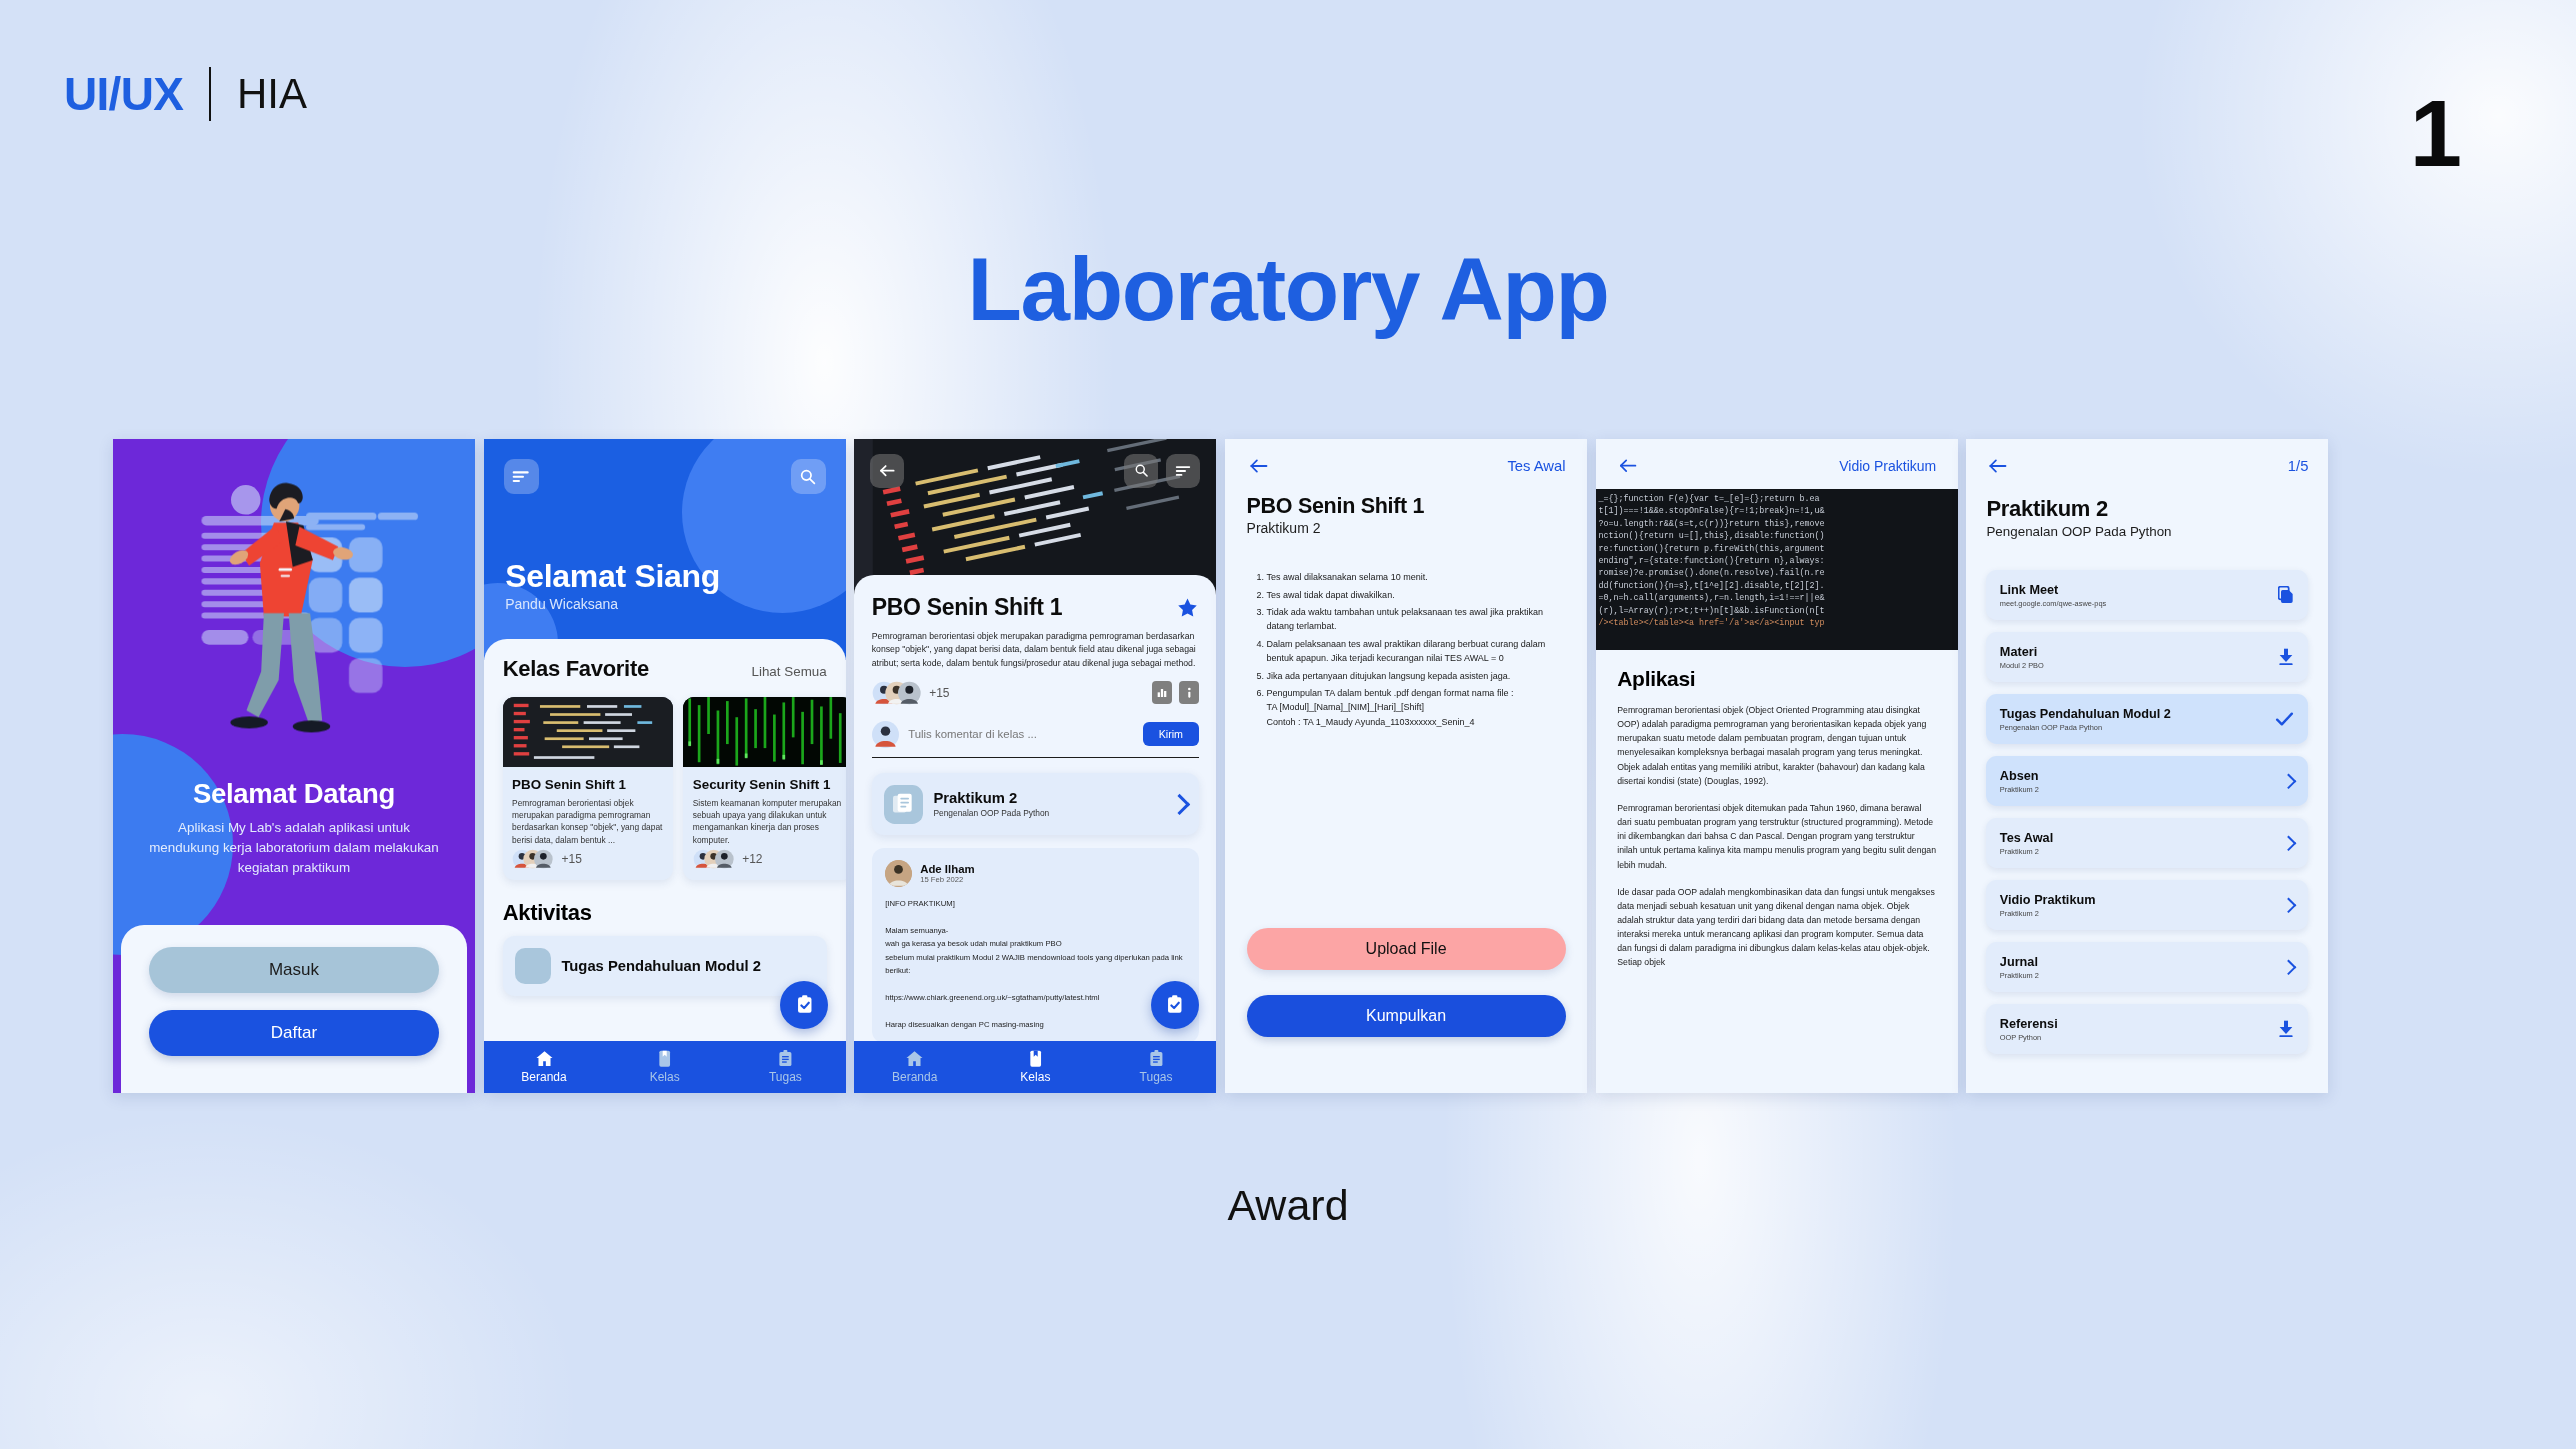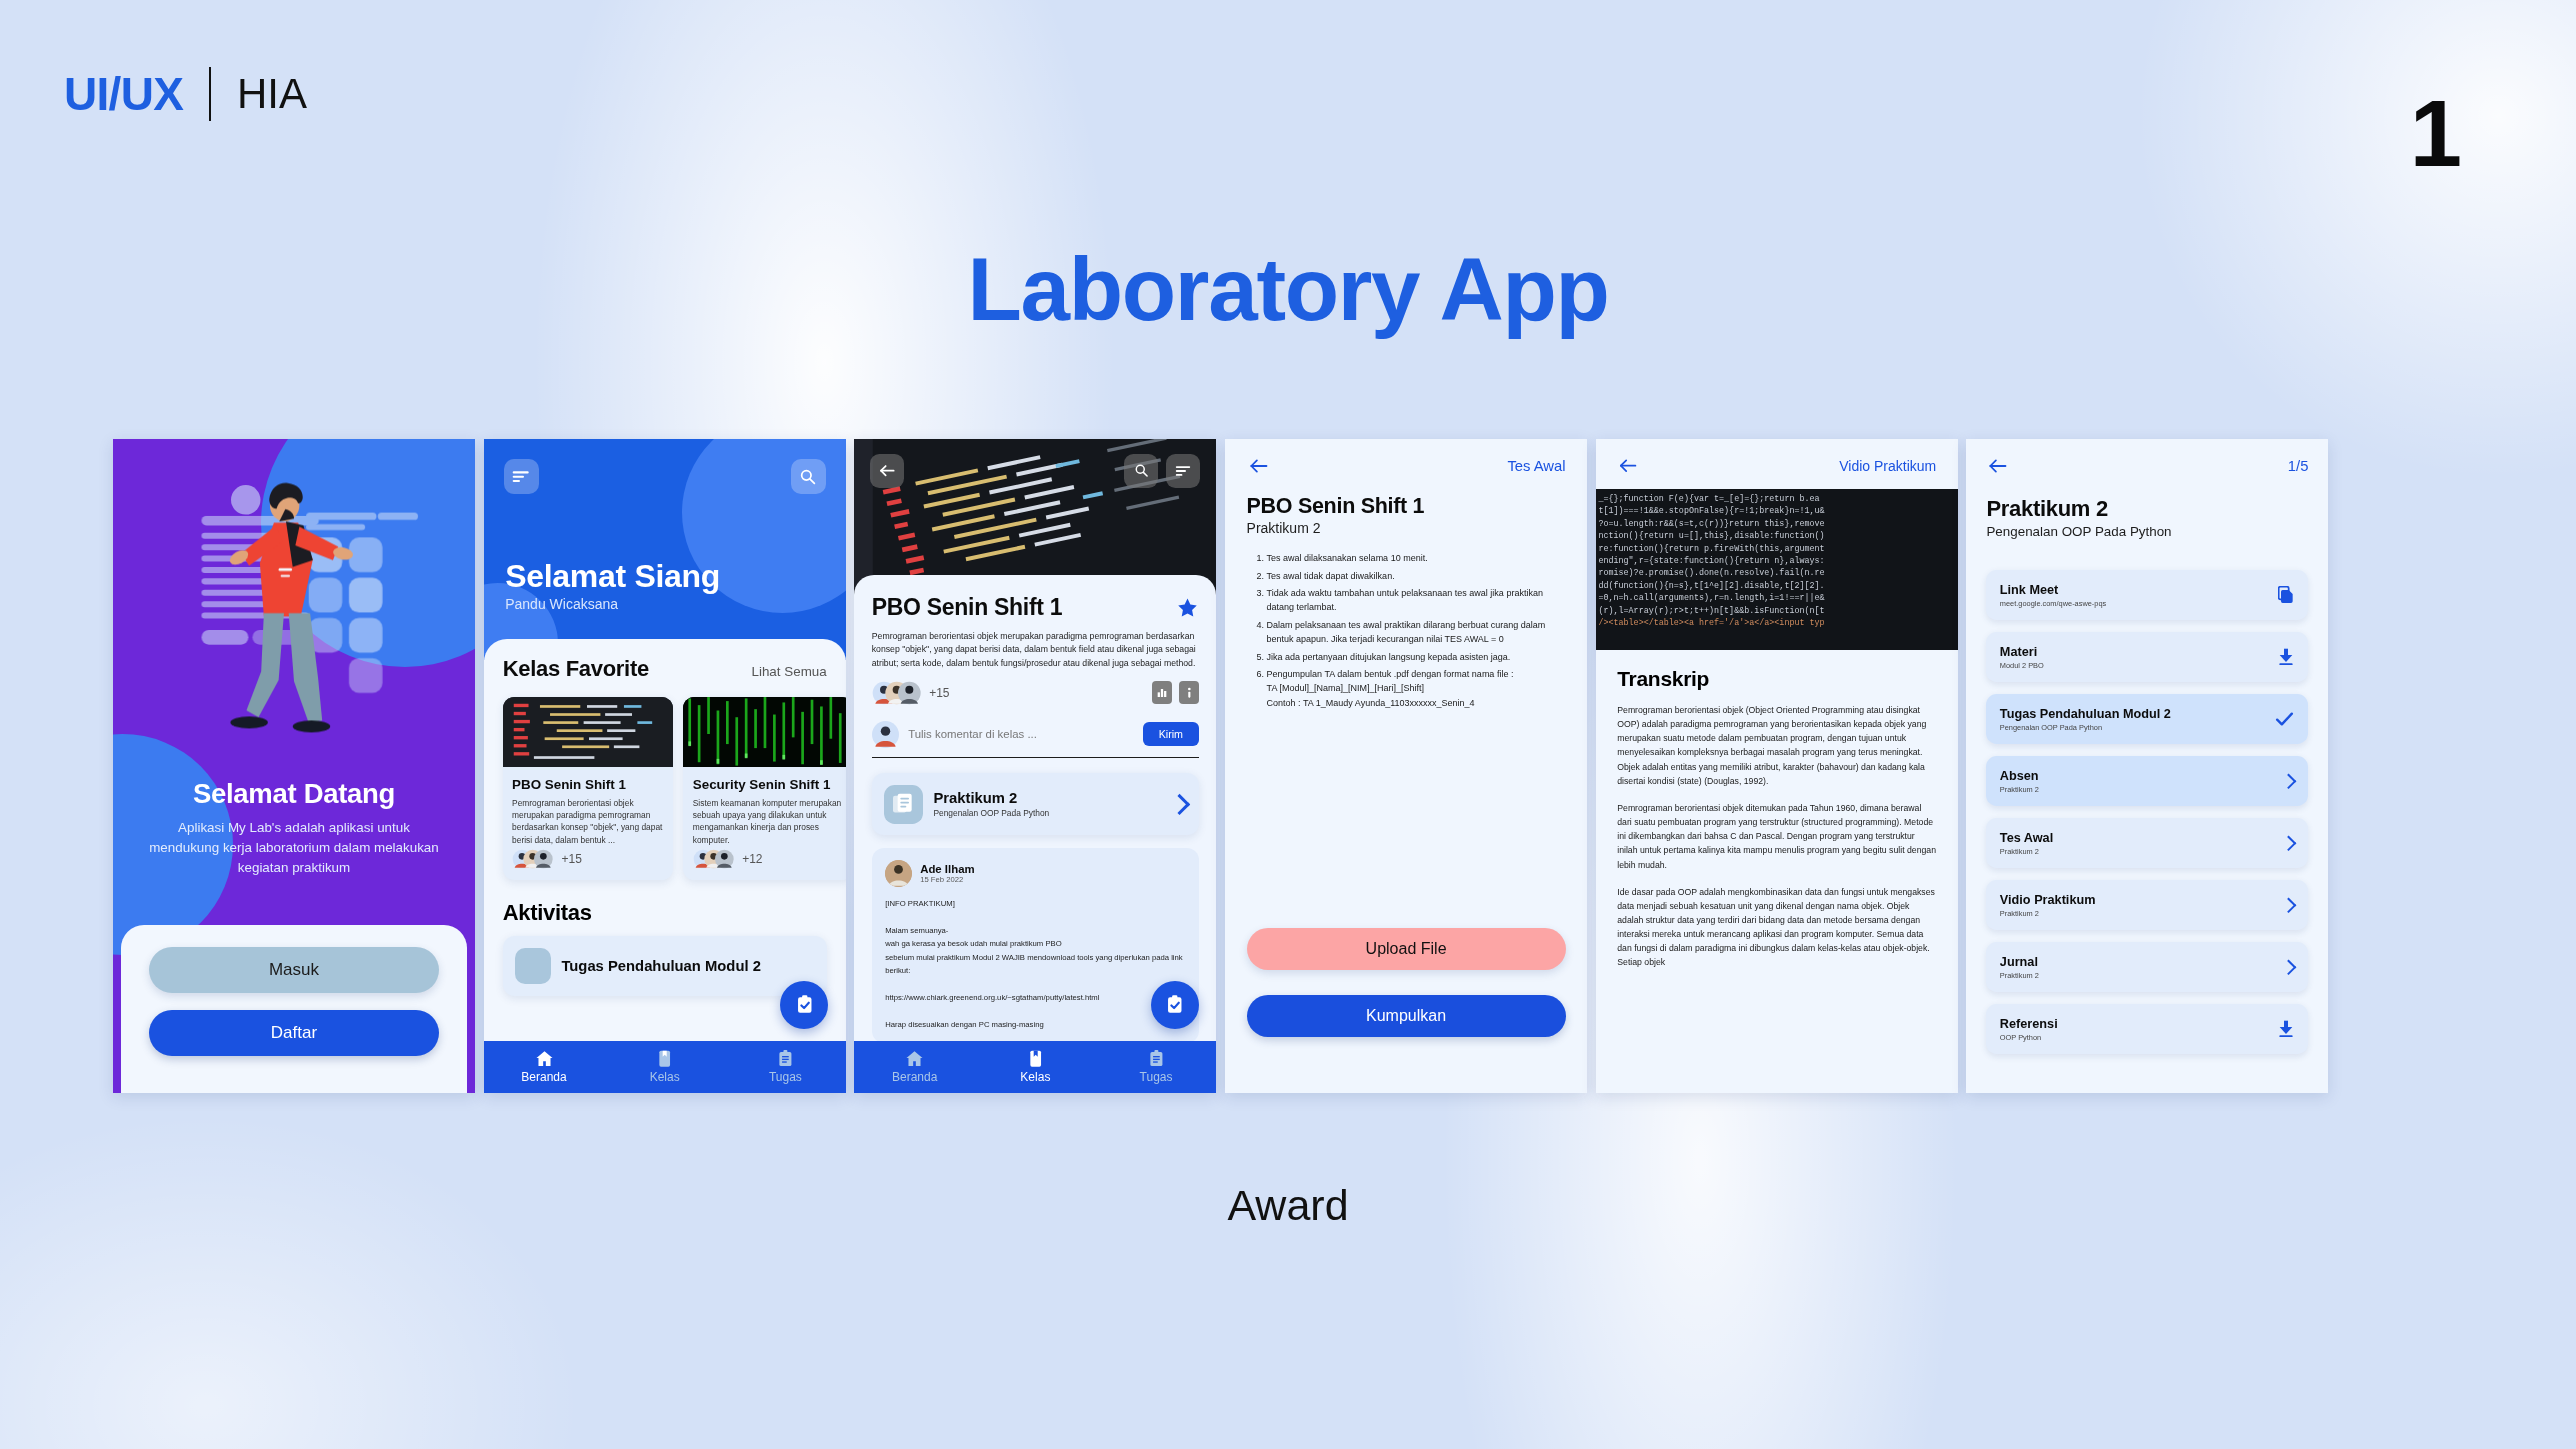--- a/index.html
+++ b/index.html
@@ -147,21 +147,21 @@
   .s3 .pn { font-size:11.4px; font-weight:bold; color:#0c0c0c; }
   .s3 .pd { font-size:7.7px; color:#5a5a5a; }
   .s3 .pbody { font-size:7.7px; color:#1d1d1d; line-height:1.75; margin-top:9.4px; white-space:pre-line; }
 
   
   .s4 { background:#f0f6fe; padding:19px 21.5px 0 21.5px; }
   .s4 .topbar { display:flex; justify-content:space-between; align-items:center; }
   .s4 .tb-title { color:#1a52e0; font-size:14.8px; }
   .s4 .t1 { font-size:21.5px; font-weight:bold; margin-top:20px; letter-spacing:-0.3px; color:#0c0c0c; }
   .s4 .t2 { font-size:14px; color:#1d1d1d; margin-top:1.3px; }
-  .s4 ol { margin-top:15px; padding-left:20px; }
+  .s4 ol { margin-top:34px; padding-left:20px; }
   .s4 li { font-size:9px; color:#1a1a1a; line-height:1.62; margin-bottom:2.7px; }
   .s4 .sub { font-size:9px; line-height:1.62; }
   .s4 .btns { position:absolute; left:21.5px; right:21.5px; bottom:56px; }
   .s4 .b { height:42px; border-radius:21px; display:flex; align-items:center;
     justify-content:center; font-size:16px; }
   .s4 .b-up { background:#fca5a5; color:#111; margin-bottom:25px; box-shadow:0 3.4px 8px rgba(30,60,120,.15); }
   .s4 .b-sub { background:#1a4fdd; color:#fff; box-shadow:0 3.4px 8px rgba(30,60,120,.22); }
 
   
   .s5 { background:#f0f6fe; }
@@ -698,21 +698,21 @@
         <div class="code">?o=u.length:r&amp;&amp;(s=t,c(r))}return this},remove</div>
         <div class="code">nction(){return u=[],this},disable:function()</div>
         <div class="code">re:function(){return p.fireWith(this,argument</div>
         <div class="code">ending",r={state:function(){return n},always:</div>
         <div class="code">romise)?e.promise().done(n.resolve).fail(n.re</div>
         <div class="code">dd(function(){n=s},t[1^e][2].disable,t[2][2].</div>
         <div class="code">=0,n=h.call(arguments),r=n.length,i=1!==r||e&amp;</div>
         <div class="code">(r),l=Array(r);r&gt;t;t++)n[t]&amp;&amp;b.isFunction(n[t</div>
         <div class="code" style="color:#d18c5e;">/&gt;&lt;table&gt;&lt;/table&gt;&lt;a href='/a'&gt;a&lt;/a&gt;&lt;input typ</div>
       </div>
-      <div class="tr-title">Transkrip</div>
+      <div class="tr-title">Aplikasi</div>
       <div class="tr-body">
         <p>Pemrograman berorientasi objek (Object Oriented Programming atau disingkat OOP) adalah paradigma pemrograman yang berorientasikan kepada objek yang merupakan suatu metode dalam pembuatan program, dengan tujuan untuk menyelesaikan kompleksnya berbagai masalah program yang terus meningkat. Objek adalah entitas yang memiliki atribut, karakter (bahavour) dan kadang kala disertai kondisi (state) (Douglas, 1992).</p>
         <p>Pemrograman berorientasi objek ditemukan pada Tahun 1960, dimana berawal dari suatu pembuatan program yang terstruktur (structured programming). Metode ini dikembangkan dari bahsa C dan Pascal. Dengan program yang terstruktur inilah untuk pertama kalinya kita mampu menulis program yang begitu sulit dengan lebih mudah.</p>
         <p>Ide dasar pada OOP adalah mengkombinasikan data dan fungsi untuk mengakses data menjadi sebuah kesatuan unit yang dikenal dengan nama objek. Objek adalah struktur data yang terdiri dari bidang data dan metode bersama dengan interaksi mereka untuk merancang aplikasi dan program komputer. Semua data dan fungsi di dalam paradigma ini dibungkus dalam kelas-kelas atau objek-objek. Setiap objek</p>
       </div>
     </div>
 
     <div class="phone s6">
       <div class="topbar">
         <svg width="23" height="16" viewBox="0 0 24 20" fill="none" stroke="#1a52e0" stroke-width="2.2" stroke-linecap="round" stroke-linejoin="round">

